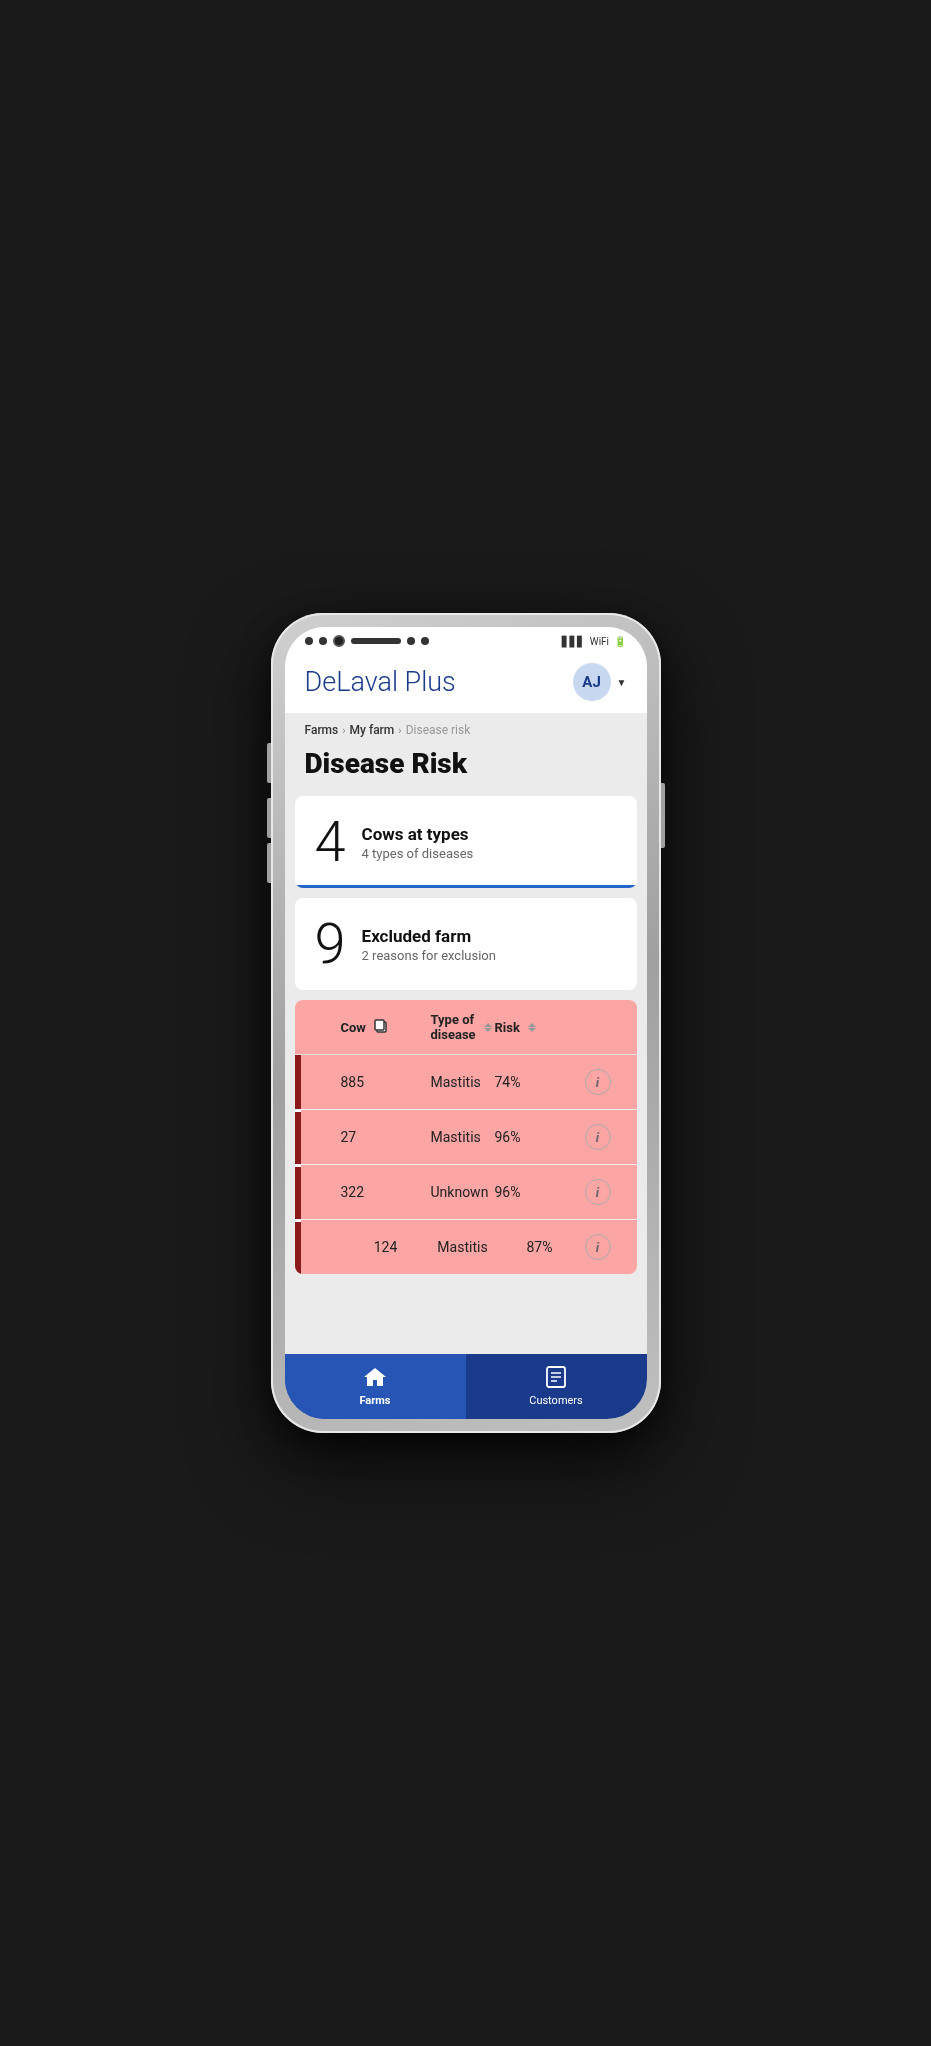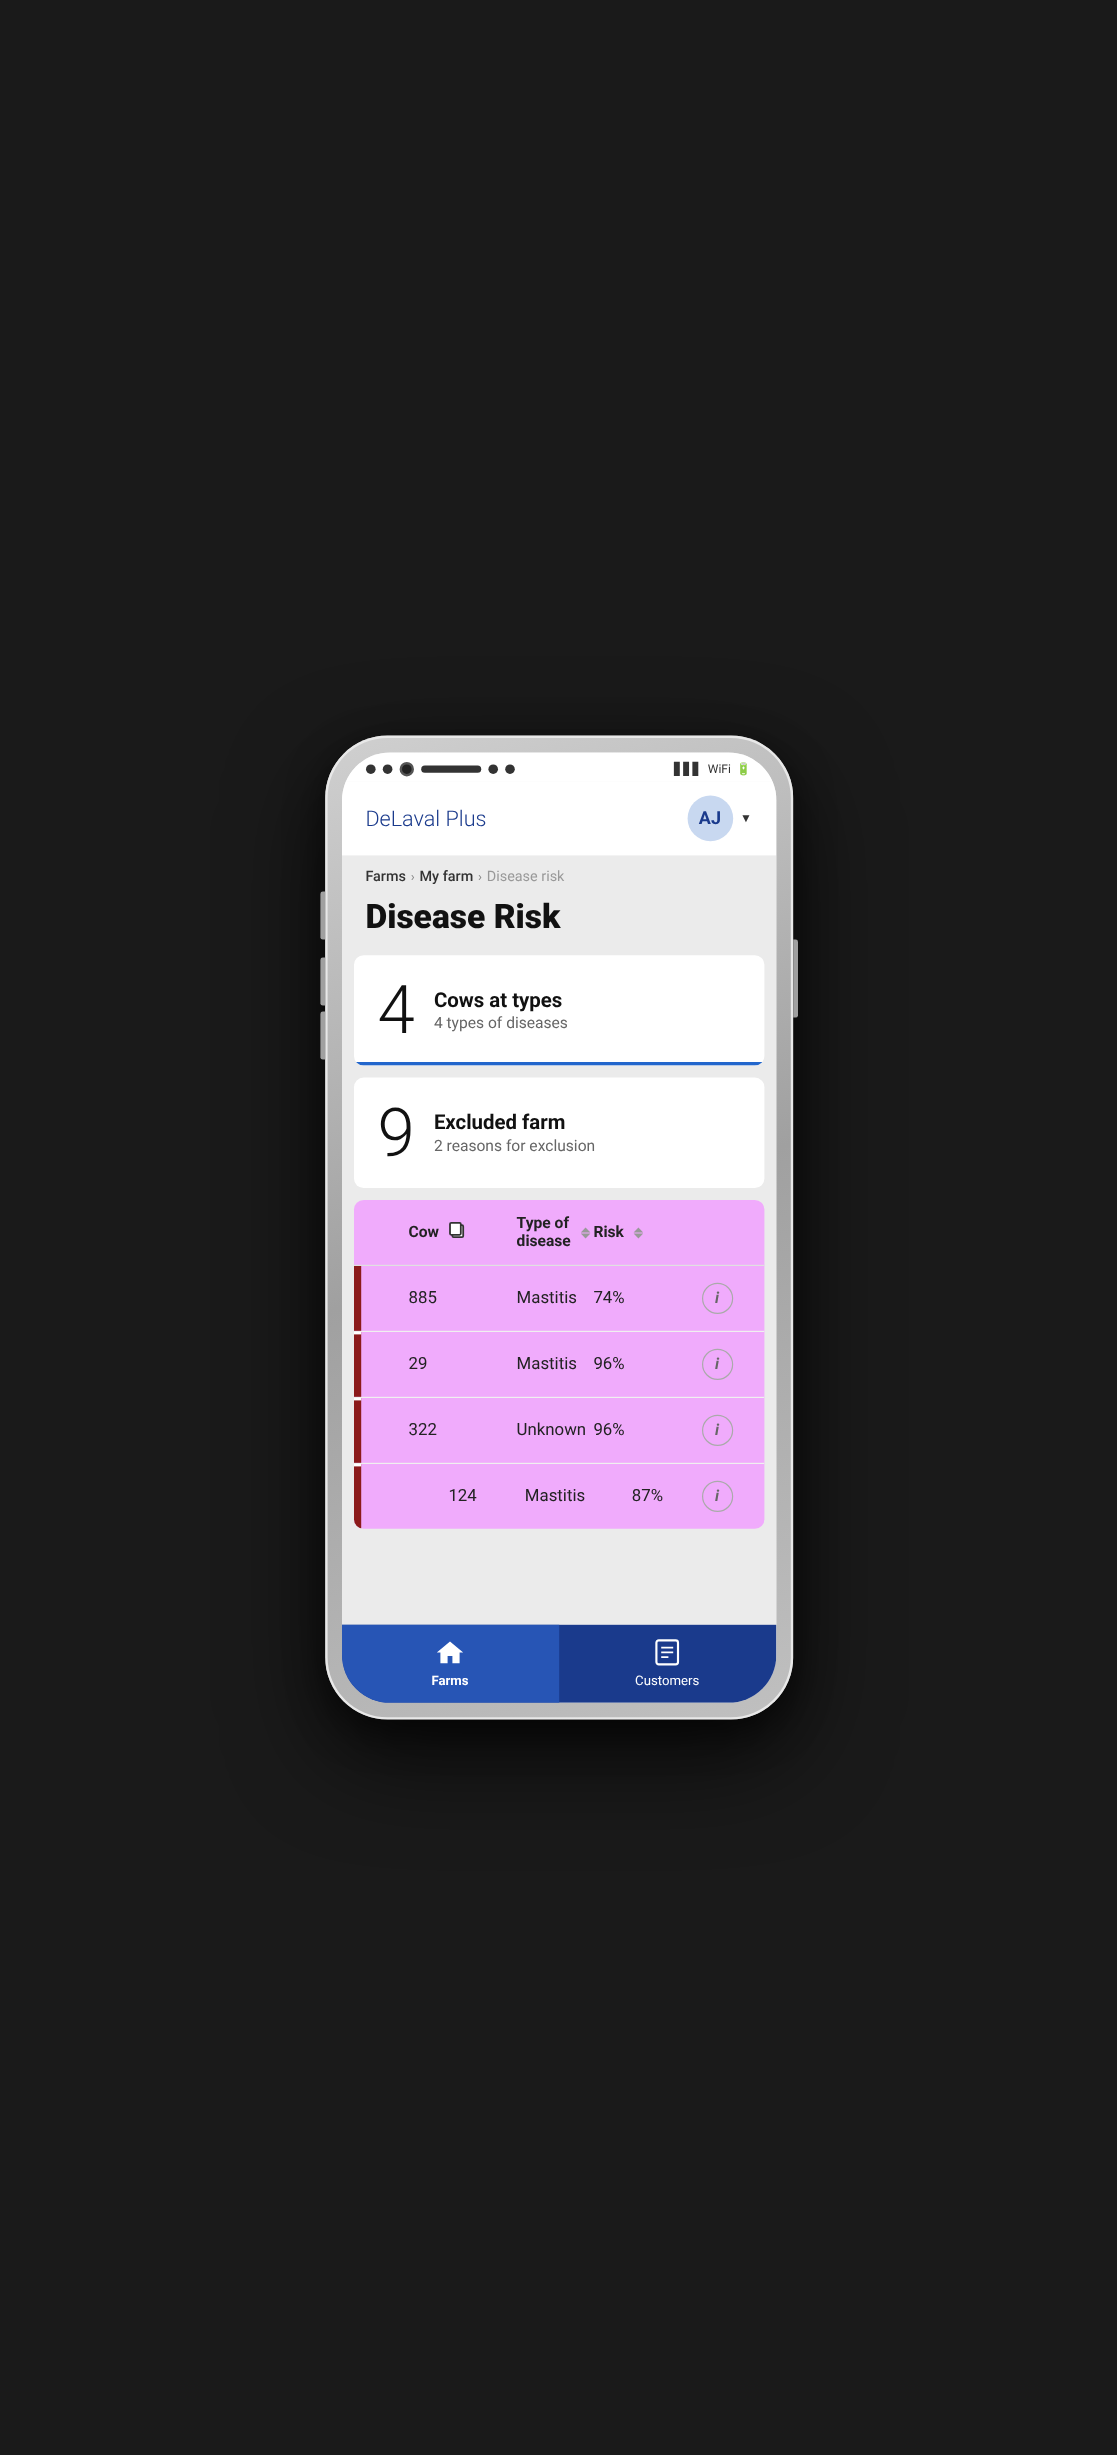--- a/index.html
+++ b/index.html
@@ -98,21 +98,21 @@
     
     .app-header {
       background: white;
       padding: 12px 20px;
       display: flex;
       align-items: center;
       justify-content: space-between;
       flex-shrink: 0;
     }
     .app-logo {
-      font-size: 18px;
+      font-size: 27px;
       font-weight: 900;
       color: #1a3a8c;
     }
     .app-logo span {
       font-weight: 300;
       color: #1a3a8c;
     }
     .avatar-container {
       display: flex;
       align-items: center;
@@ -206,21 +206,21 @@
       color: #111;
     }
     .stat-subtitle {
       font-size: 13px;
       color: #666;
       margin-top: 2px;
     }
 
     
     .table-container {
-      background: #f0abfc;
+      background: #fca5a5;
       margin: 0 10px 10px;
       border-radius: 8px;
       overflow: hidden;
     }
     .table-header {
       display: grid;
       grid-template-columns: 30px 90px 1fr 90px 36px;
       padding: 12px 16px;
       border-bottom: 1px solid #e0e0e0;
       align-items: center;
@@ -423,21 +423,21 @@
           <div class="td-cow">885</div>
           <div class="td">Mastitis</div>
           <div class="td">74%</div>
           <div class="info-btn">i</div>
         </div>
 
         <div class="table-row" style="position:relative;">
           <div class="risk-bar" style="height:100%; top:0;"></div>
           <div style="position:absolute; left:0; top:0; width:6px; height:2px; background:white;"></div>
           <div></div>
-          <div class="td-cow">29</div>
+          <div class="td-cow">27</div>
           <div class="td">Mastitis</div>
           <div class="td">96%</div>
           <div class="info-btn">i</div>
         </div>
 
         <div class="table-row" style="position:relative;">
           <div class="risk-bar" style="height:100%; top:0;"></div>
           <div style="position:absolute; left:0; top:0; width:6px; height:2px; background:white;"></div>
           <div></div>
           <div class="td-cow">322</div>

